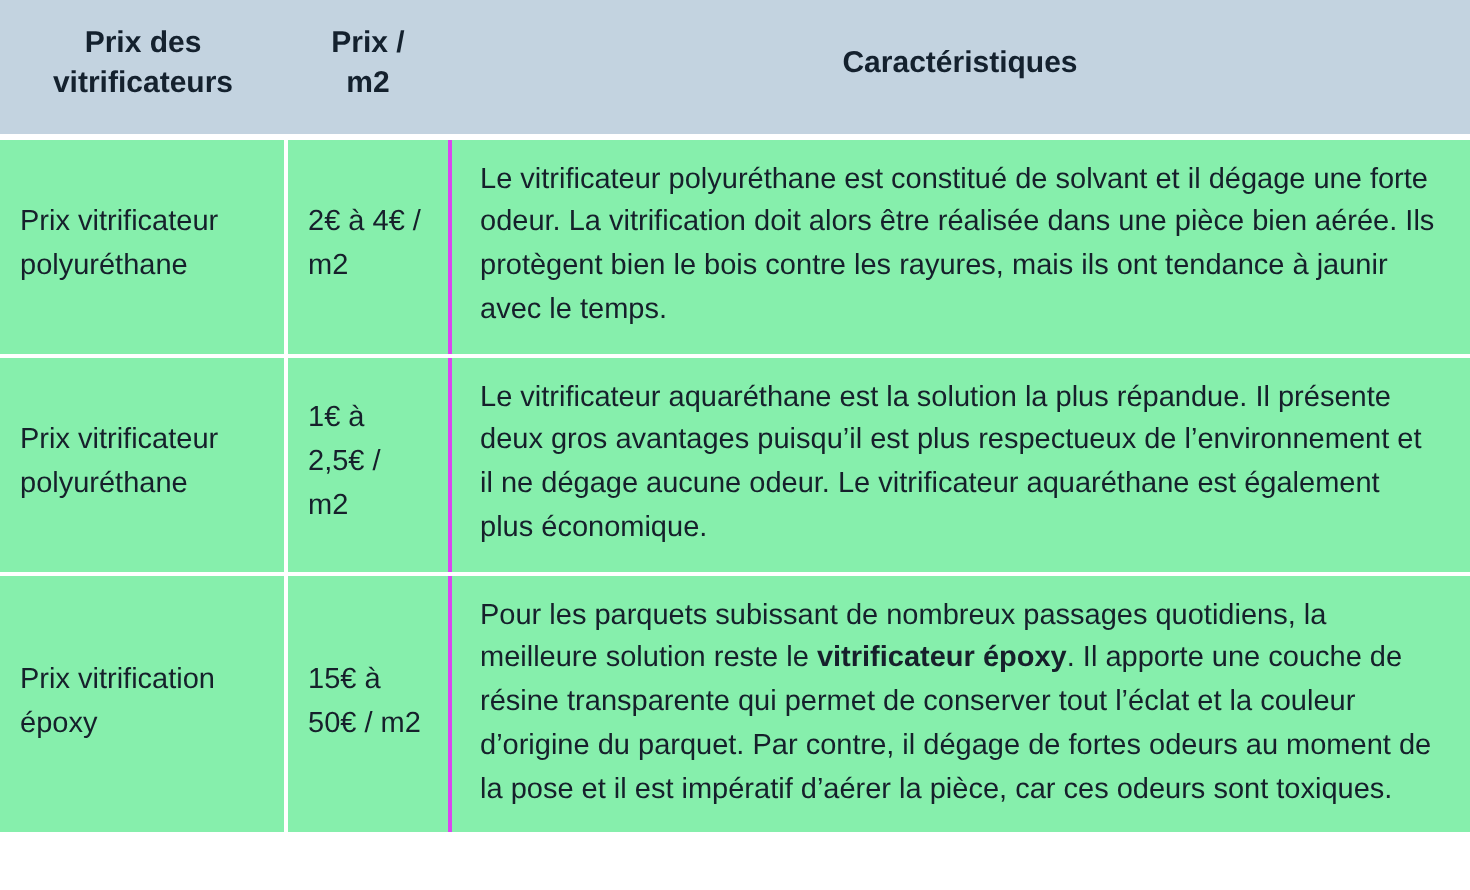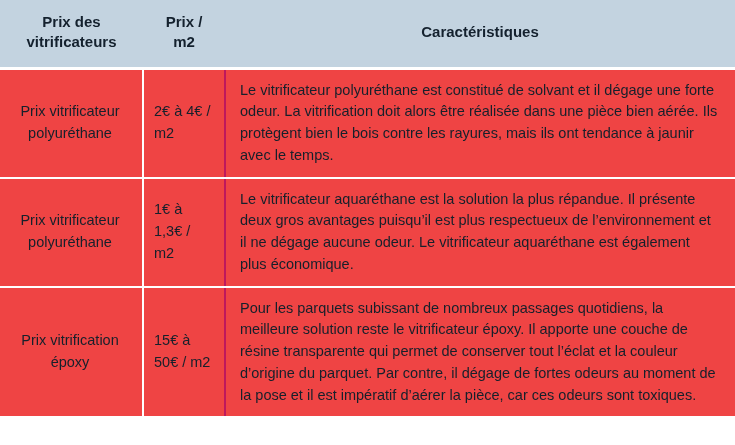--- a/index.html
+++ b/index.html
@@ -35,52 +35,52 @@
   }
   .price-table thead th.h-name,
   .price-table thead th.h-price {
     text-align: center;
   }
   .price-table thead th.h-desc {
     text-align: center;
   }
 
   .price-table tbody td {
-    background: #ef4444;
+    background: #86efac;
     font-size: 14.5px;
     line-height: 1.5;
     vertical-align: middle;
     padding: 10px 12px;
     border-top: 2px solid #ffffff;
     border-bottom: 2px solid #ffffff;
     color: #16202b;
   }
   .price-table tbody td.cell-name {
-    text-align: center;
+    text-align: left;
     padding-left: 10px;
   }
   .price-table tbody td.cell-price {
     text-align: left;
     border-left: 2px solid #ffffff;
-    border-right: 2px solid #be185d;
+    border-right: 2px solid #d946ef;
     padding-left: 10px;
   }
   .price-table tbody td.cell-desc {
     text-align: left;
     padding-left: 14px;
     padding-right: 16px;
   }
   .price-table tbody tr:first-child td {
     border-top: 3px solid #ffffff;
   }
   .price-table tbody tr:last-child td {
     border-bottom: none;
   }
   .desc-strong {
-    font-weight: normal;
+    font-weight: bold;
   }
 </style>
 </head>
 <body>
 
 <table class="price-table">
   <colgroup>
     <col class="c1">
     <col class="c2">
     <col class="c3">
@@ -93,21 +93,21 @@
     </tr>
   </thead>
   <tbody>
     <tr>
       <td class="cell-name">Prix vitrificateur polyuréthane</td>
       <td class="cell-price">2€ à 4€ / m2</td>
       <td class="cell-desc"><span>Le vitrificateur polyuréthane est constitué de solvant et il dégage une forte odeur. La vitrification doit alors être réalisée dans une pièce bien aérée. Ils protègent bien le bois contre les rayures, mais ils ont tendance à jaunir avec le temps.</span><span class="desc-strong"></span><span></span></td>
     </tr>
     <tr>
       <td class="cell-name">Prix vitrificateur polyuréthane</td>
-      <td class="cell-price">1€ à 1,3€ / m2</td>
+      <td class="cell-price">1€ à 2,5€ / m2</td>
       <td class="cell-desc"><span>Le vitrificateur aquaréthane est la solution la plus répandue. Il présente deux gros avantages puisqu’il est plus respectueux de l’environnement et il ne dégage aucune odeur. Le vitrificateur aquaréthane est également plus économique.</span><span class="desc-strong"></span><span></span></td>
     </tr>
     <tr>
       <td class="cell-name">Prix vitrification époxy</td>
       <td class="cell-price">15€ à 50€ / m2</td>
       <td class="cell-desc"><span>Pour les parquets subissant de nombreux passages quotidiens, la meilleure solution reste le </span><span class="desc-strong">vitrificateur époxy</span><span>. Il apporte une couche de résine transparente qui permet de conserver tout l’éclat et la couleur d’origine du parquet. Par contre, il dégage de fortes odeurs au moment de la pose et il est impératif d’aérer la pièce, car ces odeurs sont toxiques.</span></td>
     </tr>
   </tbody>
 </table>
 

